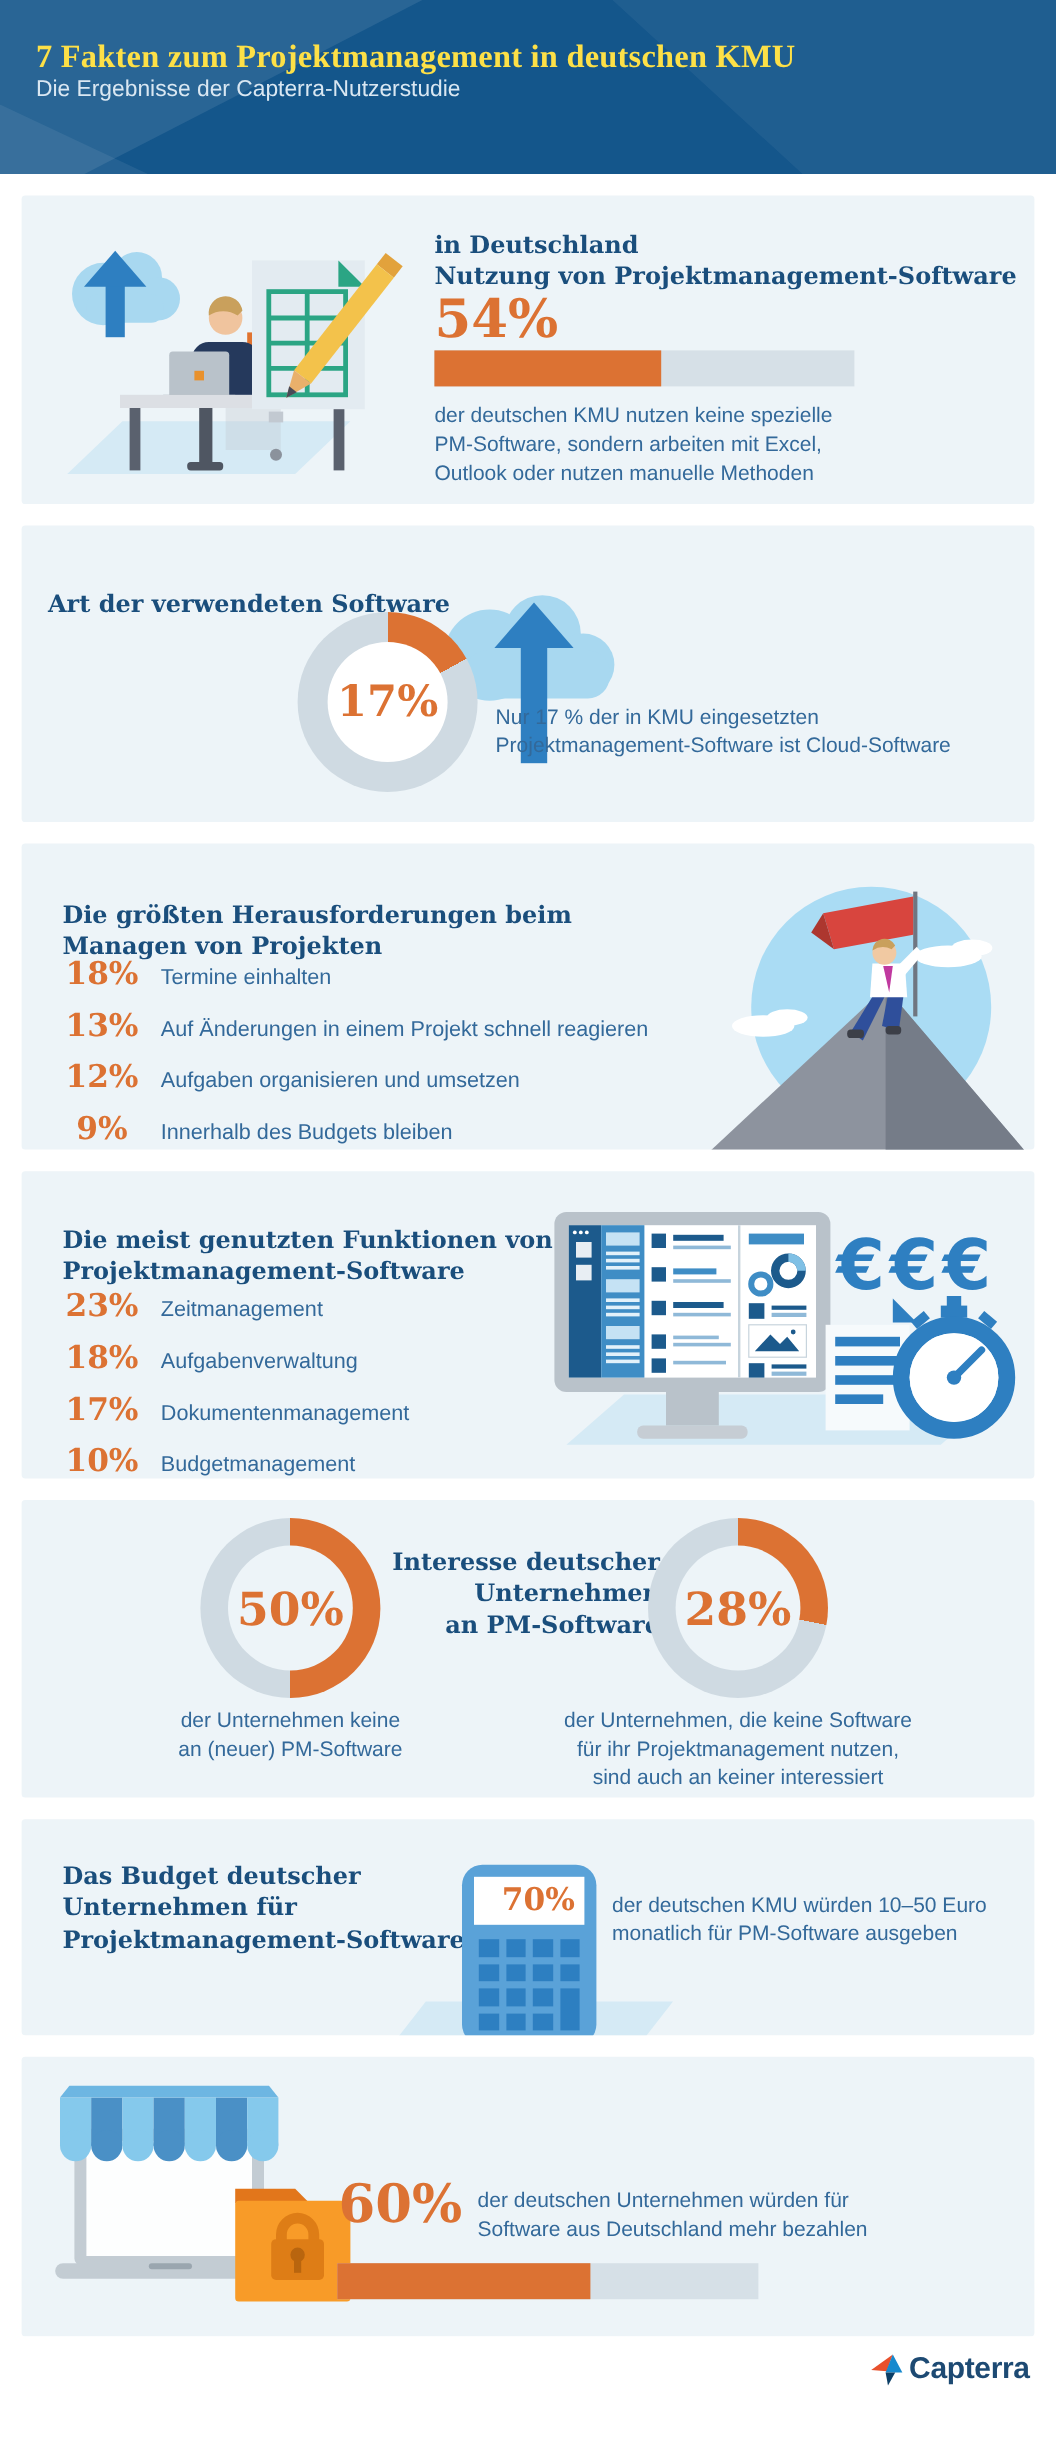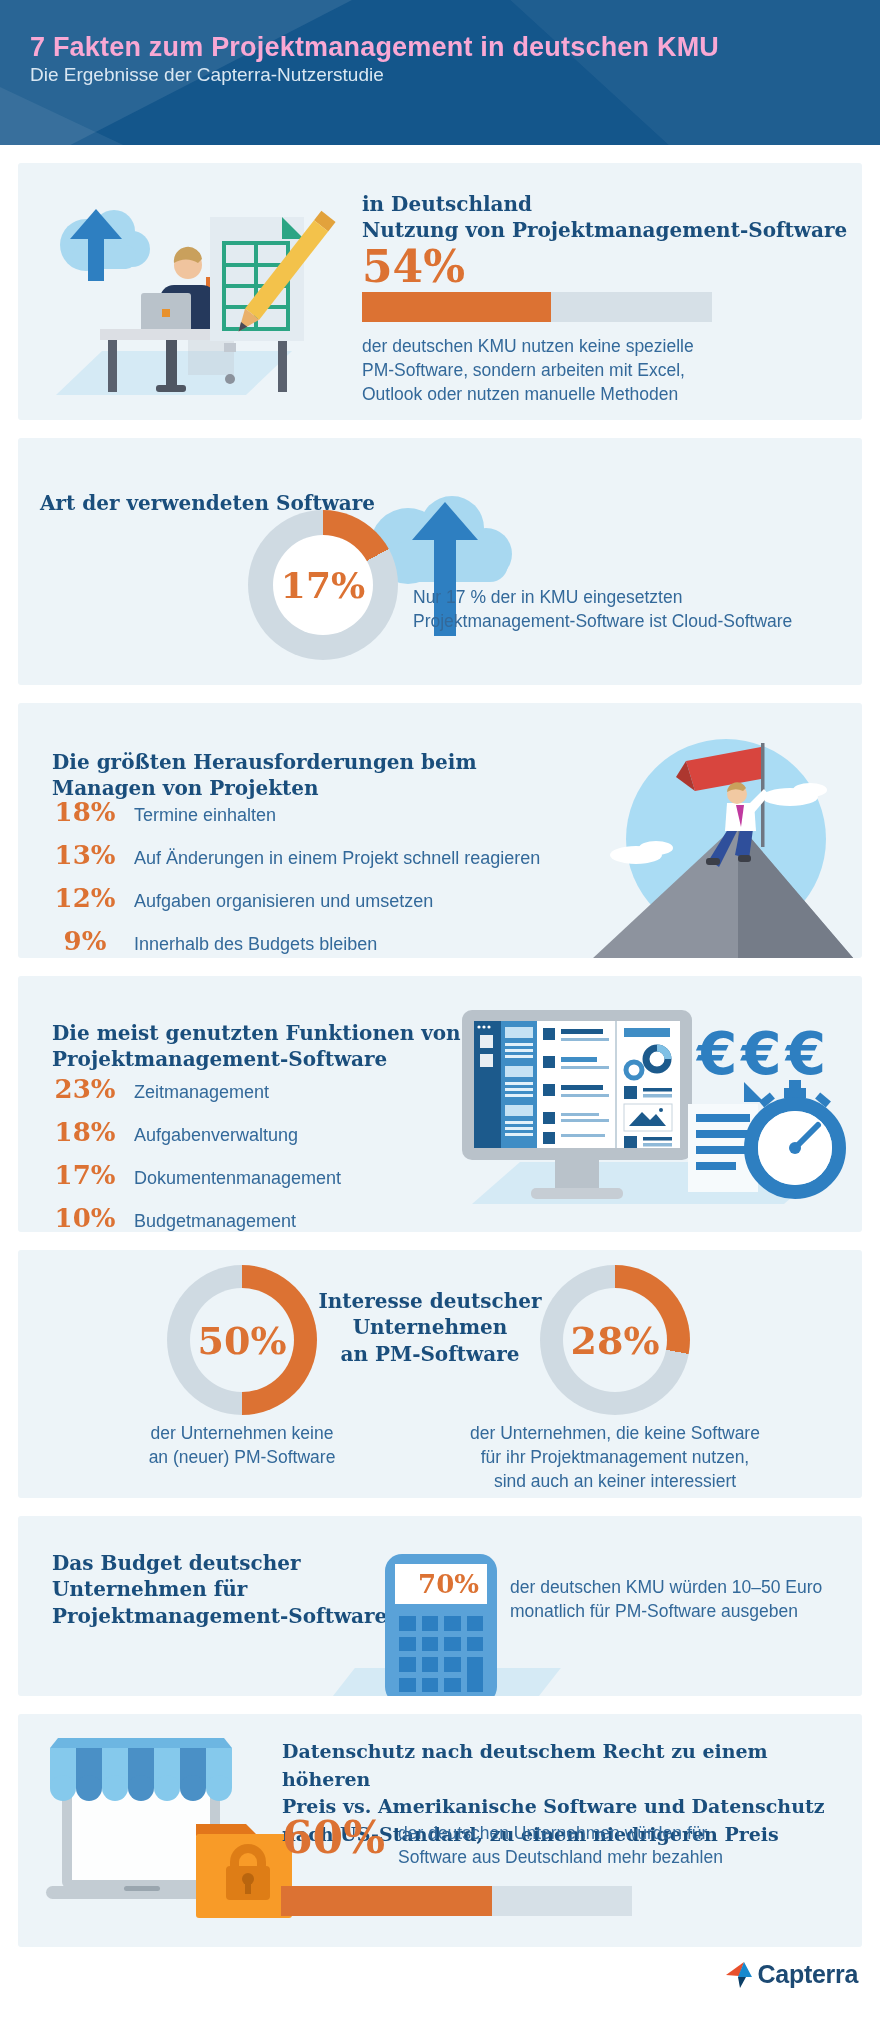--- a/index.html
+++ b/index.html
@@ -11,21 +11,21 @@
   *{box-sizing:border-box;margin:0;padding:0}
   html,body{background:#fff}
   body{width:880px;height:2040px;overflow:hidden;font-family:var(--sans);position:relative;margin:0 auto}
 
   
   .hdr{position:relative;height:145px;background:#14568b;overflow:hidden;padding:32px 0 0 30px}
   .hdr .band{position:absolute;inset:0}
   .hdr .b1{background:rgba(255,255,255,.09);clip-path:polygon(0 0,40% 0,8% 100%,0 100%)}
   .hdr .b2{background:rgba(255,255,255,.05);clip-path:polygon(58% 0,100% 0,100% 100%,76% 100%)}
   .hdr .b3{background:rgba(255,255,255,.07);clip-path:polygon(0 60%,14% 100%,0 100%)}
-  .hdr h1{position:relative;font-family:Liberation Sans, sans-serif;font-size:27px;font-weight:700;color:#f9a8d4;letter-spacing:.2px}
+  .hdr h1{position:relative;font-family:Liberation Serif, serif;font-size:27px;font-weight:700;color:#fde047;letter-spacing:.2px}
   .hdr p{position:relative;margin-top:1px;font-size:19px;color:#d9e7f2}
 
   
   .card{position:relative;margin:18px 18px 0;background:var(--card);border-radius:3px;overflow:hidden}
   .ctitle{position:absolute;font-family:var(--serif);font-weight:700;color:var(--navy);font-size:20px;line-height:1.32}
   .ctitle span{display:block}
   .cap{position:absolute;color:var(--body);font-size:17.5px;line-height:1.36}
   .cap span{display:block}
   .bigpct{position:absolute;font-family:var(--serif);font-weight:700;color:var(--orange);font-size:44px;line-height:1}
   .bar{position:absolute;height:30px;background:var(--track)}
@@ -39,21 +39,21 @@
 
   
   .donut{position:absolute;width:150px;height:150px;border-radius:50%}
   .donut .hole{position:absolute;border-radius:50%;inset:25px}
   .hole.white{background:#fff}
   .hole.cardbg{background:var(--card)}
   .donut .dpct{position:absolute;inset:0;display:flex;align-items:center;justify-content:center;
     font-family:var(--serif);font-weight:700;color:var(--orange);z-index:2}
   .dpct.s36{font-size:36px}.dpct.s38{font-size:38px}
 
-  .center-title{text-align:center}
+  .center-title{text-align:right}
   .cap.centered{text-align:center}
 
   
   .calc-shadow{position:absolute;left:322px;top:152px;width:206px;height:38px;background:#d5eaf5;transform:skewX(-38deg)}
   .calc{position:absolute;left:367px;top:38px;width:112px;height:150px;background:#5aa2d8;border-radius:17px}
   .calc-display{position:absolute;left:10px;top:10px;right:10px;height:40px;background:#fff;
     display:flex;align-items:center;justify-content:flex-end;padding-right:8px;
     font-family:var(--serif);font-weight:700;font-size:26px;color:var(--orange)}
   .calc-keys{position:absolute;left:14px;top:62px;right:14px;bottom:12px;display:grid;
     grid-template-columns:repeat(4,1fr);grid-template-rows:repeat(4,1fr);gap:6px}
@@ -398,25 +398,20 @@
     </g>
     <g>
       <polygon points="158,98 158,86 208,86 220,98" fill="#e2761b"></polygon>
       <rect x="158" y="96" width="96" height="84" rx="3" fill="#f89b28"></rect>
       <path d="M192,130 v-6 a18,18 0 0 1 36,0 v6 h-9 v-6 a9,9 0 0 0 -18,0 v6 z" fill="#de7d16"></path>
       <rect x="188" y="128" width="44" height="34" rx="4" fill="#de7d16"></rect>
       <circle cx="210" cy="141" r="6" fill="#b9650e"></circle>
       <rect x="207" y="144" width="6" height="12" fill="#b9650e"></rect>
     </g>
   </svg>
-  <h2 class="ctitle" style="left:264px;top:24px;font-size:19px;line-height:1.45">
-    <span>Datenschutz nach deutschem Recht zu einem höheren</span>
-    <span>Preis vs. Amerikanische Software und Datenschutz</span>
-    <span>nach US-Standard, zu einem niedrigeren Preis</span>
-  </h2>
   <div class="bigpct" style="left:264px;top:102px">60%</div>
   <div class="cap" style="left:380px;top:108px">
     <span>der deutschen Unternehmen würden für</span>
     <span>Software aus Deutschland mehr bezahlen</span>
   </div>
   <div class="bar" style="left:263px;top:172px;width:351px">
     <div class="fill" style="width: 60%;"></div>
   </div>
 </section>
 

